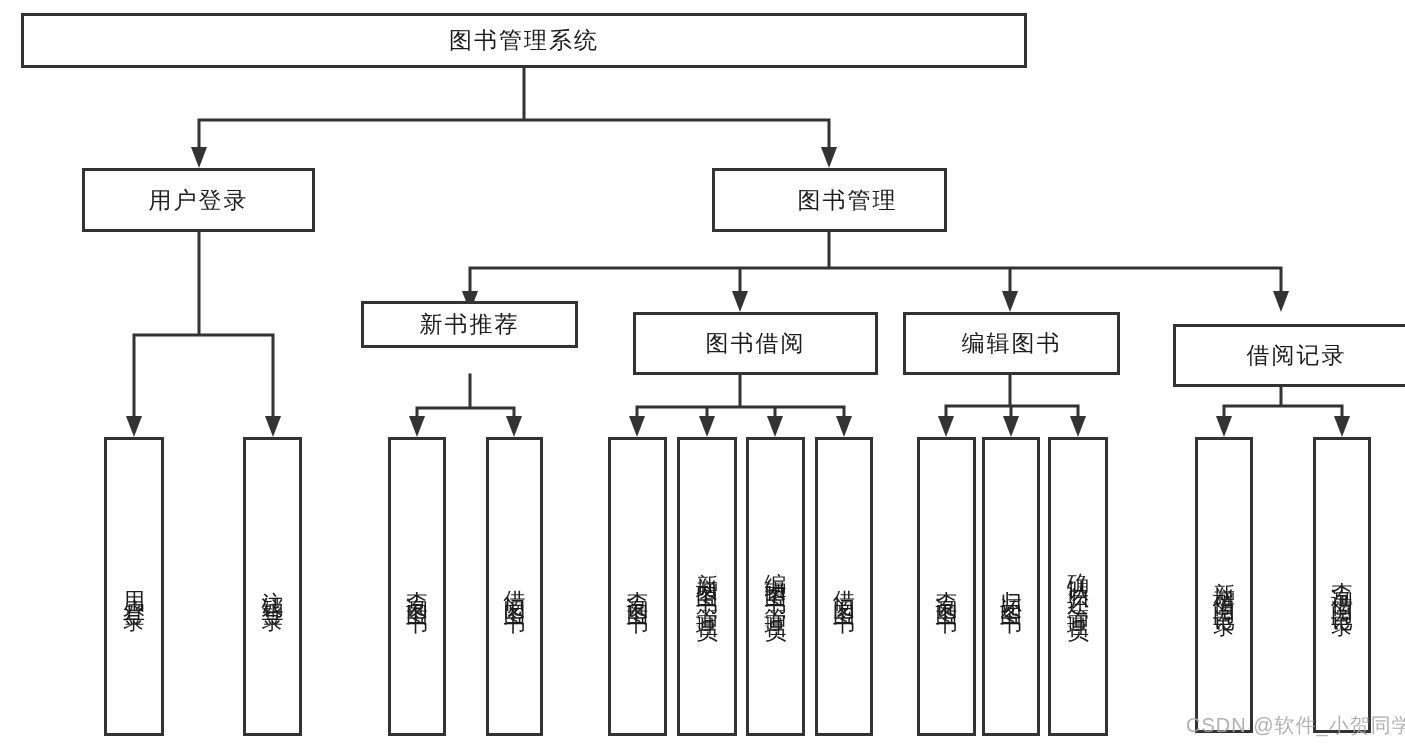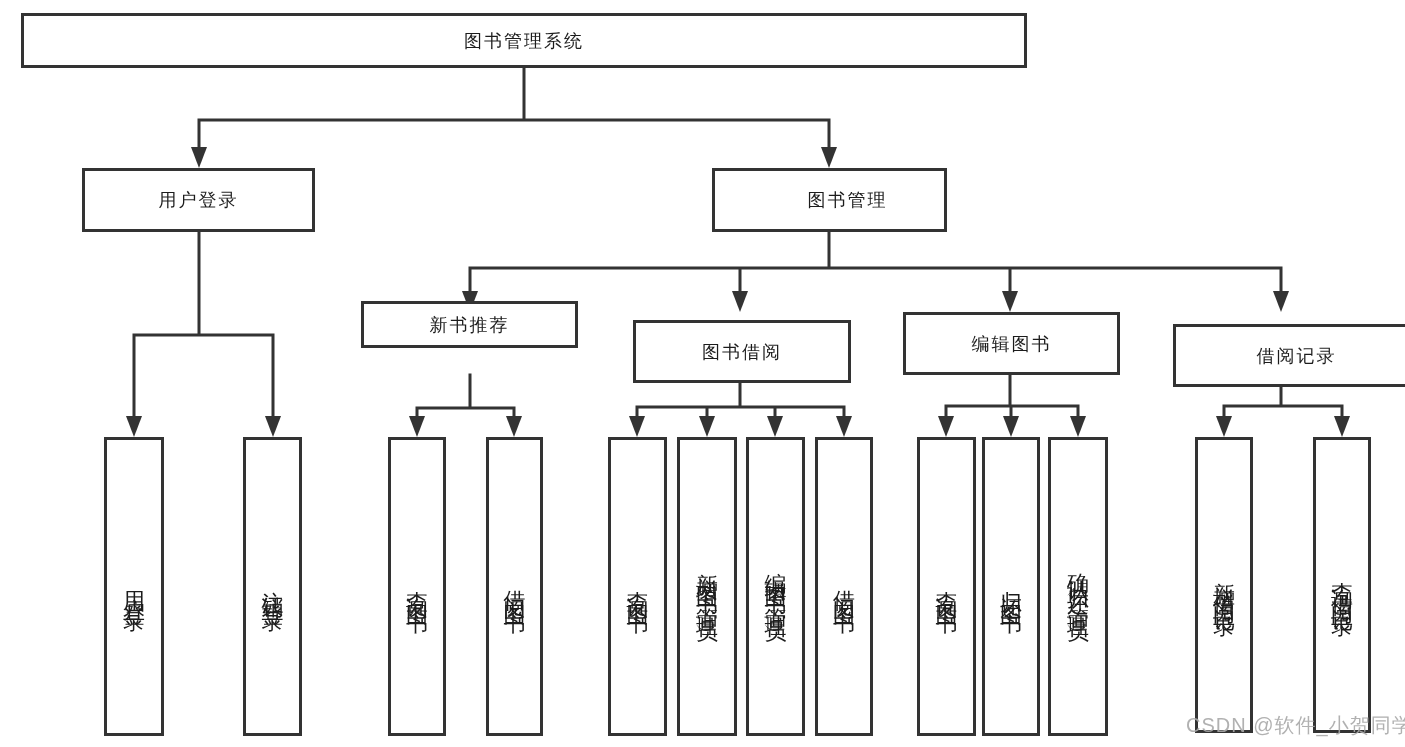--- a/index.html
+++ b/index.html
@@ -20,21 +20,21 @@
     position: absolute;
     box-sizing: border-box;
     border: 3px solid #333333;
     background: #ffffff;
     display: flex;
     align-items: center;
     justify-content: center;
     color: #1c1c1c;
   }
   .h {
-    font-size: 18px;
+    font-size: 23px;
     letter-spacing: 2px;
     white-space: nowrap;
   }
   .v {
     writing-mode: vertical-rl;
     text-orientation: mixed;
     font-size: 22px;
     letter-spacing: 7px;
     line-height: 1;
   }
@@ -108,21 +108,21 @@
       <polygon points="1334,416 1350,416 1342,437"></polygon>
     </g>
   </svg>
 
   <div class="box h" style="left:21px; top:13px; width:1006px; height:55px;">图书管理系统</div>
 
   <div class="box h" style="left:82px; top:168px; width:233px; height:64px;">用户登录</div>
   <div class="box h" style="left:712px; top:168px; width:235px; height:64px;padding-left:36px;">图书管理</div>
 
   <div class="box h" style="left:361px; top:301px; width:217px; height:47px;">新书推荐</div>
-  <div class="box h" style="left:633px; top:312px; width:218px; height:63px;margin-top:8px;">图书借阅</div>
+  <div class="box h" style="left:633px; top:312px; width:245px; height:63px;">图书借阅</div>
   <div class="box h" style="left:903px; top:312px; width:217px; height:63px;">编辑图书</div>
   <div class="box h" style="left:1173px; top:324px; width:247px; height:63px;">借阅记录</div>
 
   <div class="box v" style="left:104px; top:437px; width:60px; height:299px;">用户登录</div>
   <div class="box v" style="left:243px; top:437px; width:59px; height:299px;">注销登录</div>
 
   <div class="box v" style="left:388px; top:437px; width:58px; height:299px;">查询图书</div>
   <div class="box v" style="left:486px; top:437px; width:57px; height:299px;">借阅图书</div>
 
   <div class="box v" style="left:608px; top:437px; width:59px; height:299px;">查询图书</div>

